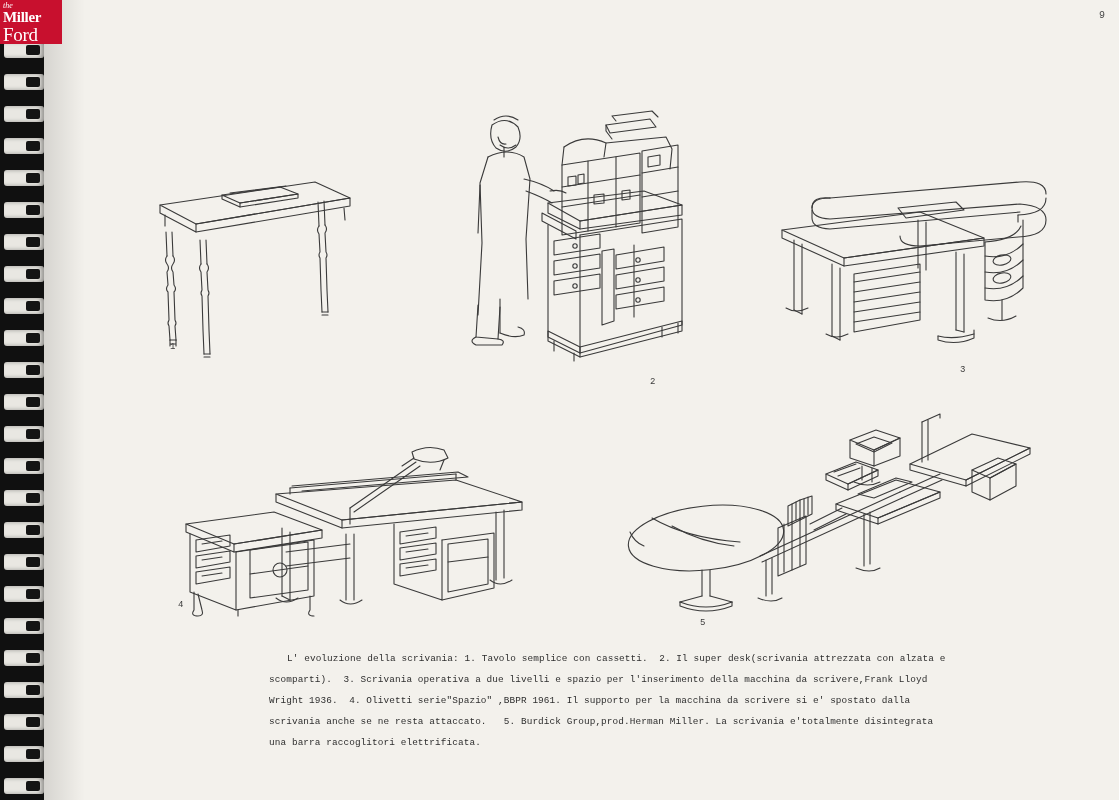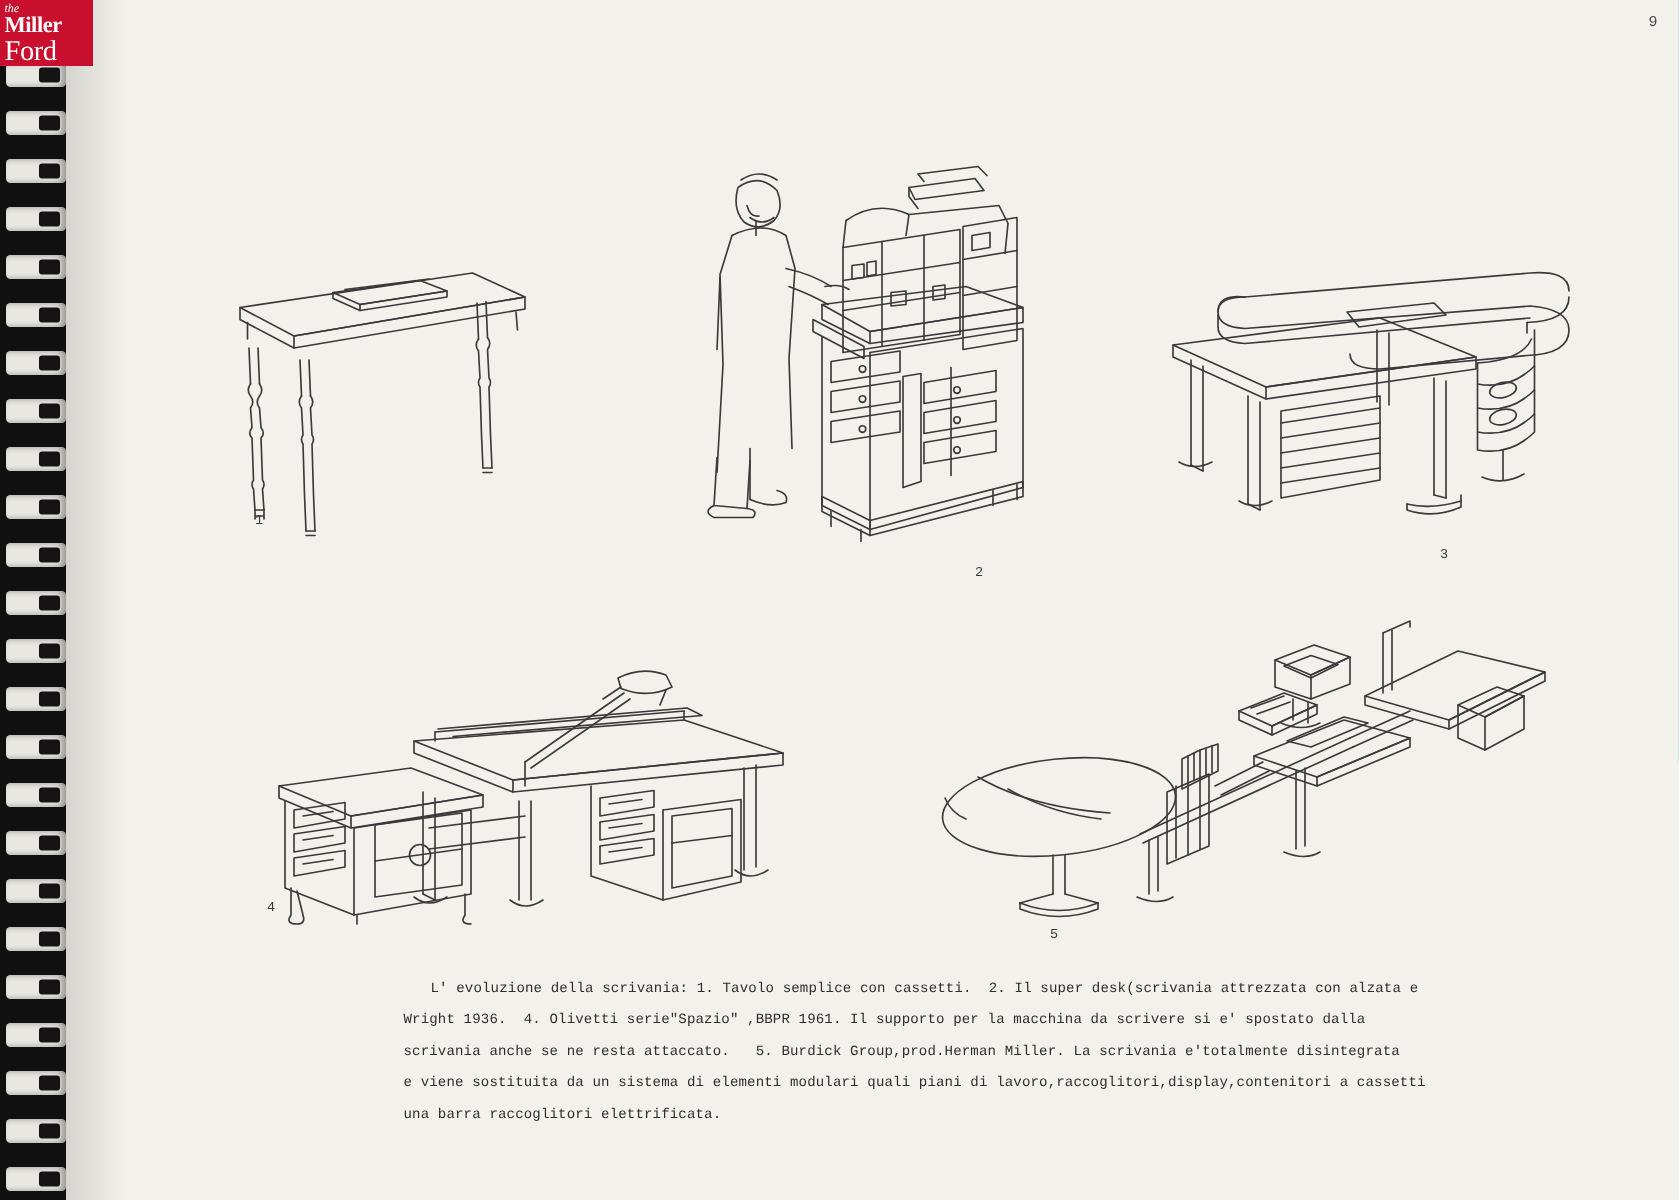--- a/index.html
+++ b/index.html
@@ -11,21 +11,21 @@
     width: 1119px;
     height: 800px;
     overflow: hidden;
     font-family: "Liberation Sans", sans-serif;
   }
 
   #page {
     position: relative;
     width: 1119px;
     height: 800px;
-    background: #14b8a6;
+    background: #86efac;
   }
 
   
   .page-sheet {
     position: absolute;
     left: 30px;
     top: 0px;
     width: 1089px;
     height: 800px;
     background: #f3f1ec;
@@ -537,19 +537,19 @@
         <path d="M200 124 L232 108"></path>
         <path d="M204 130 L236 114"></path>
       </svg>
       <div class="fig-label" style="left:90px; top:218px;">5</div>
     </div>
 
   </div>
 
   <div class="caption">
     <div class="cap-line indent">L' evoluzione della scrivania: 1. Tavolo semplice con cassetti.  2. Il super desk(scrivania attrezzata con alzata e</div>
+    <div class="cap-line">scomparti).  3. Scrivania operativa a due livelli e spazio per l'inserimento della macchina da scrivere,Frank Lloyd</div>
     <div class="cap-line">Wright 1936.  4. Olivetti serie"Spazio" ,BBPR 1961. Il supporto per la macchina da scrivere si e' spostato dalla</div>
     <div class="cap-line">scrivania anche se ne resta attaccato.   5. Burdick Group,prod.Herman Miller. La scrivania e'totalmente disintegrata</div>
-    <div class="cap-line">e viene sostituita da un sistema di elementi modulari quali piani di lavoro,raccoglitori,display,contenitori a cassetti</div>
     <div class="cap-line">una barra raccoglitori elettrificata.</div>
   </div>
 
 </div>
 
 </body></html>

